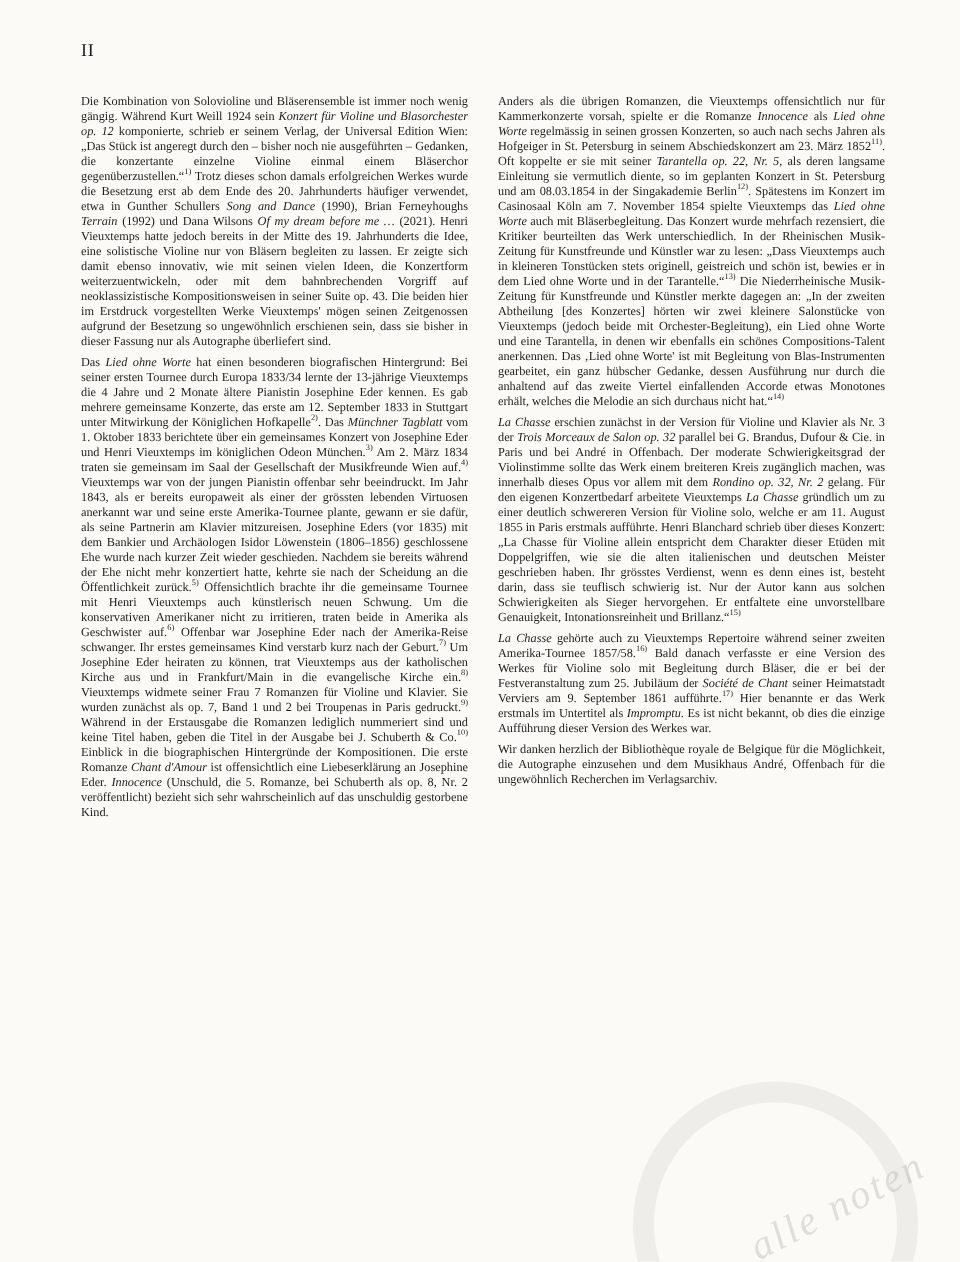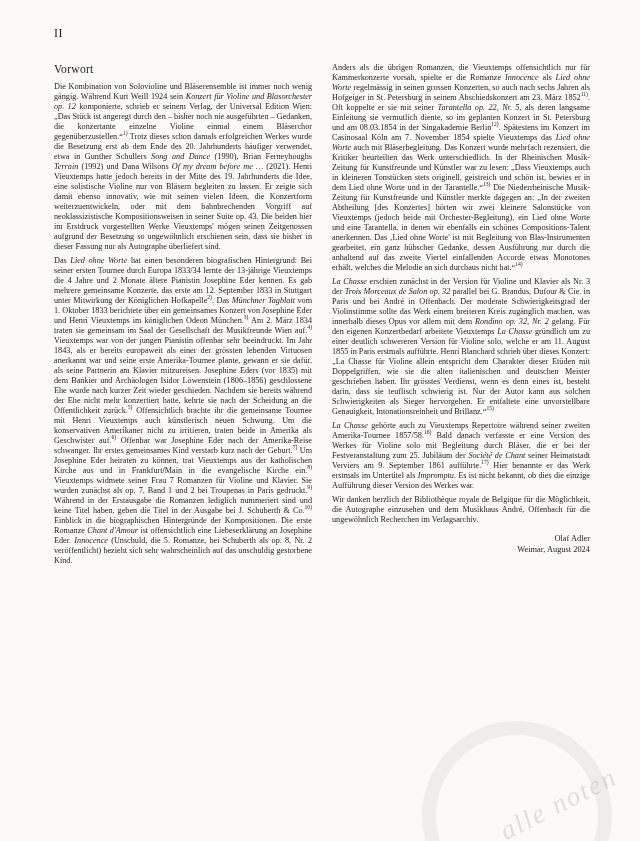--- a/index.html
+++ b/index.html
@@ -87,34 +87,29 @@
 </head>
 <body>
 
 <div class="page">
 
   <div class="page-number">II</div>
 
   <div class="columns">
 
     <div class="col">
-      <h1 class="heading">Vorwort</h1>
       <p class="body-par">Die Kombination von Solovioline und Bläserensemble ist immer noch wenig gängig. Während Kurt Weill 1924 sein <i>Konzert für Violine und Blasorchester op. 12</i> komponierte, schrieb er seinem Verlag, der Universal Edition Wien: „Das Stück ist angeregt durch den – bisher noch nie ausgeführten – Gedanken, die konzertante einzelne Violine einmal einem Bläserchor gegenüberzustellen.“<sup>1)</sup> Trotz dieses schon damals erfolgreichen Werkes wurde die Besetzung erst ab dem Ende des 20. Jahrhunderts häufiger verwendet, etwa in Gunther Schullers <i>Song and Dance</i> (1990), Brian Ferneyhoughs <i>Terrain</i> (1992) und Dana Wilsons <i>Of my dream before me …</i> (2021). Henri Vieuxtemps hatte jedoch bereits in der Mitte des 19. Jahrhunderts die Idee, eine solistische Violine nur von Bläsern begleiten zu lassen. Er zeigte sich damit ebenso innovativ, wie mit seinen vielen Ideen, die Konzertform weiterzuentwickeln, oder mit dem bahnbrechenden Vorgriff auf neoklassizistische Kompositionsweisen in seiner Suite op. 43. Die beiden hier im Erstdruck vorgestellten Werke Vieuxtemps' mögen seinen Zeitgenossen aufgrund der Besetzung so ungewöhnlich erschienen sein, dass sie bisher in dieser Fassung nur als Autographe überliefert sind.</p>
       <p class="body-par">Das <i>Lied ohne Worte</i> hat einen besonderen biografischen Hintergrund: Bei seiner ersten Tournee durch Europa 1833/34 lernte der 13-jährige Vieuxtemps die 4 Jahre und 2 Monate ältere Pianistin Josephine Eder kennen. Es gab mehrere gemeinsame Konzerte, das erste am 12. September 1833 in Stuttgart unter Mitwirkung der Königlichen Hofkapelle<sup>2)</sup>. Das <i>Münchner Tagblatt</i> vom 1. Oktober 1833 berichtete über ein gemeinsames Konzert von Josephine Eder und Henri Vieuxtemps im königlichen Odeon München.<sup>3)</sup> Am 2. März 1834 traten sie gemeinsam im Saal der Gesellschaft der Musikfreunde Wien auf.<sup>4)</sup> Vieuxtemps war von der jungen Pianistin offenbar sehr beeindruckt. Im Jahr 1843, als er bereits europaweit als einer der grössten lebenden Virtuosen anerkannt war und seine erste Amerika-Tournee plante, gewann er sie dafür, als seine Partnerin am Klavier mitzureisen. Josephine Eders (vor 1835) mit dem Bankier und Archäologen Isidor Löwenstein (1806–1856) geschlossene Ehe wurde nach kurzer Zeit wieder geschieden. Nachdem sie bereits während der Ehe nicht mehr konzertiert hatte, kehrte sie nach der Scheidung an die Öffentlichkeit zurück.<sup>5)</sup> Offensichtlich brachte ihr die gemeinsame Tournee mit Henri Vieuxtemps auch künstlerisch neuen Schwung. Um die konservativen Amerikaner nicht zu irritieren, traten beide in Amerika als Geschwister auf.<sup>6)</sup> Offenbar war Josephine Eder nach der Amerika-Reise schwanger. Ihr erstes gemeinsames Kind verstarb kurz nach der Geburt.<sup>7)</sup> Um Josephine Eder heiraten zu können, trat Vieuxtemps aus der katholischen Kirche aus und in Frankfurt/Main in die evangelische Kirche ein.<sup>8)</sup> Vieuxtemps widmete seiner Frau 7 Romanzen für Violine und Klavier. Sie wurden zunächst als op. 7, Band 1 und 2 bei Troupenas in Paris gedruckt.<sup>9)</sup> Während in der Erstausgabe die Romanzen lediglich nummeriert sind und keine Titel haben, geben die Titel in der Ausgabe bei J. Schuberth &amp; Co.<sup>10)</sup> Einblick in die biographischen Hintergründe der Kompositionen. Die erste Romanze <i>Chant d'Amour</i> ist offensichtlich eine Liebeserklärung an Josephine Eder. <i>Innocence</i> (Unschuld, die 5. Romanze, bei Schuberth als op. 8, Nr. 2 veröffentlicht) bezieht sich sehr wahrscheinlich auf das unschuldig gestorbene Kind.</p>
     </div>
 
     <div class="col">
       <p class="body-par">Anders als die übrigen Romanzen, die Vieuxtemps offensichtlich nur für Kammerkonzerte vorsah, spielte er die Romanze <i>Innocence</i> als <i>Lied ohne Worte</i> regelmässig in seinen grossen Konzerten, so auch nach sechs Jahren als Hofgeiger in St. Petersburg in seinem Abschiedskonzert am 23. März 1852<sup>11)</sup>. Oft koppelte er sie mit seiner <i>Tarantella op. 22, Nr. 5</i>, als deren langsame Einleitung sie vermutlich diente, so im geplanten Konzert in St. Petersburg und am 08.03.1854 in der Singakademie Berlin<sup>12)</sup>. Spätestens im Konzert im Casinosaal Köln am 7. November 1854 spielte Vieuxtemps das <i>Lied ohne Worte</i> auch mit Bläserbegleitung. Das Konzert wurde mehrfach rezensiert, die Kritiker beurteilten das Werk unterschiedlich. In der Rheinischen Musik-Zeitung für Kunstfreunde und Künstler war zu lesen: „Dass Vieuxtemps auch in kleineren Tonstücken stets originell, geistreich und schön ist, bewies er in dem Lied ohne Worte und in der Tarantelle.“<sup>13)</sup> Die Niederrheinische Musik-Zeitung für Kunstfreunde und Künstler merkte dagegen an: „In der zweiten Abtheilung [des Konzertes] hörten wir zwei kleinere Salonstücke von Vieuxtemps (jedoch beide mit Orchester-Begleitung), ein Lied ohne Worte und eine Tarantella, in denen wir ebenfalls ein schönes Compositions-Talent anerkennen. Das ‚Lied ohne Worte' ist mit Begleitung von Blas-Instrumenten gearbeitet, ein ganz hübscher Gedanke, dessen Ausführung nur durch die anhaltend auf das zweite Viertel einfallenden Accorde etwas Monotones erhält, welches die Melodie an sich durchaus nicht hat.“<sup>14)</sup></p>
       <p class="body-par"><i>La Chasse</i> erschien zunächst in der Version für Violine und Klavier als Nr. 3 der <i>Trois Morceaux de Salon op. 32</i> parallel bei G. Brandus, Dufour &amp; Cie. in Paris und bei André in Offenbach. Der moderate Schwierigkeitsgrad der Violinstimme sollte das Werk einem breiteren Kreis zugänglich machen, was innerhalb dieses Opus vor allem mit dem <i>Rondino op. 32, Nr. 2</i> gelang. Für den eigenen Konzertbedarf arbeitete Vieuxtemps <i>La Chasse</i> gründlich um zu einer deutlich schwereren Version für Violine solo, welche er am 11. August 1855 in Paris erstmals aufführte. Henri Blanchard schrieb über dieses Konzert: „La Chasse für Violine allein entspricht dem Charakter dieser Etüden mit Doppelgriffen, wie sie die alten italienischen und deutschen Meister geschrieben haben. Ihr grösstes Verdienst, wenn es denn eines ist, besteht darin, dass sie teuflisch schwierig ist. Nur der Autor kann aus solchen Schwierigkeiten als Sieger hervorgehen. Er entfaltete eine unvorstellbare Genauigkeit, Intonationsreinheit und Brillanz.“<sup>15)</sup></p>
       <p class="body-par"><i>La Chasse</i> gehörte auch zu Vieuxtemps Repertoire während seiner zweiten Amerika-Tournee 1857/58.<sup>16)</sup> Bald danach verfasste er eine Version des Werkes für Violine solo mit Begleitung durch Bläser, die er bei der Festveranstaltung zum 25. Jubiläum der <i>Société de Chant</i> seiner Heimatstadt Verviers am 9. September 1861 aufführte.<sup>17)</sup> Hier benannte er das Werk erstmals im Untertitel als <i>Impromptu</i>. Es ist nicht bekannt, ob dies die einzige Aufführung dieser Version des Werkes war.</p>
       <p class="body-par">Wir danken herzlich der Bibliothèque royale de Belgique für die Möglichkeit, die Autographe einzusehen und dem Musikhaus André, Offenbach für die ungewöhnlich Recherchen im Verlagsarchiv.</p>
-      <div class="signature">
-        <div>Olaf Adler</div>
-        <div>Weimar, August 2024</div>
-      </div>
     </div>
 
   </div>
 
   <div class="watermark">
     <div class="watermark-ring"></div>
     <div class="watermark-text">alle noten</div>
   </div>
 
 </div>

